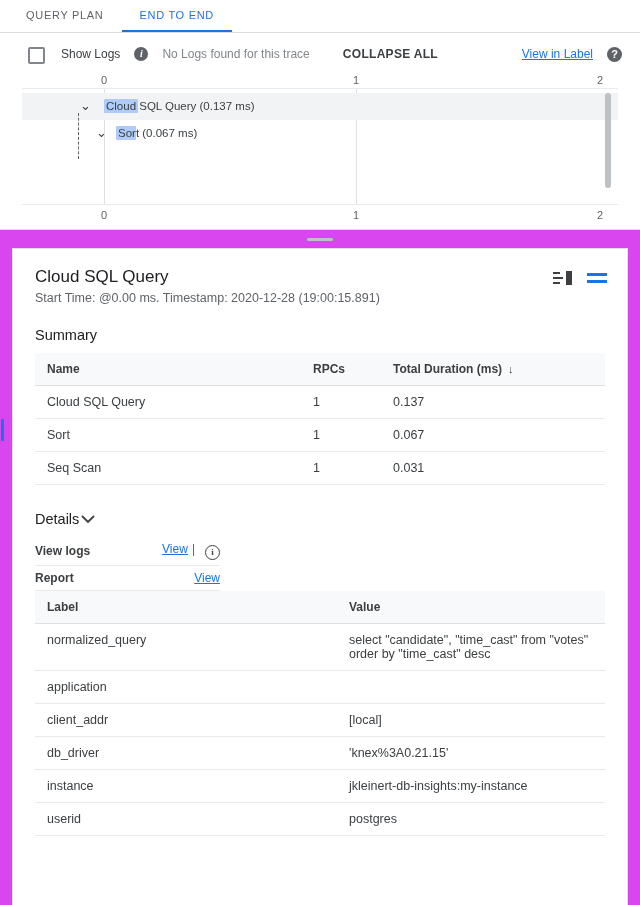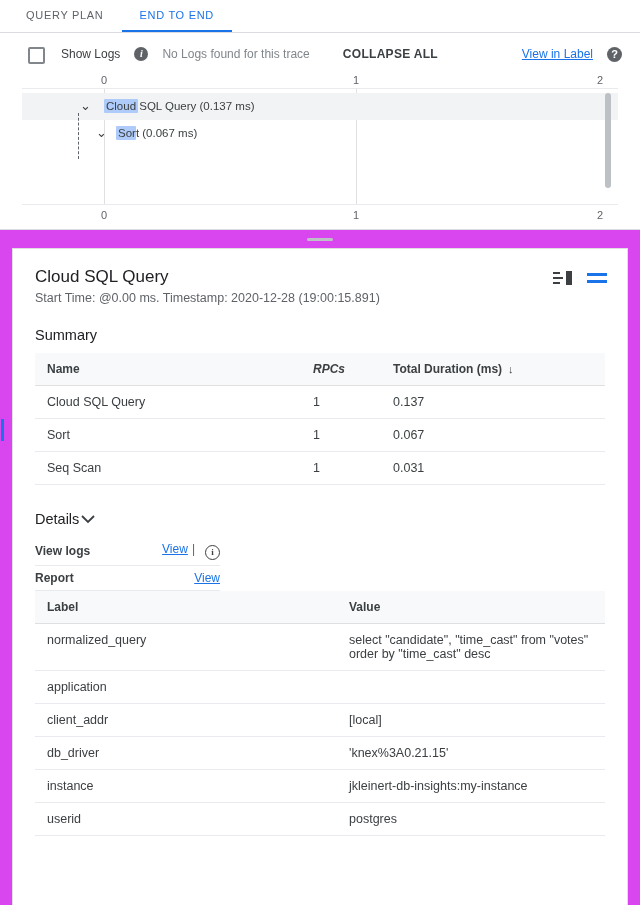--- a/index.html
+++ b/index.html
@@ -240,21 +240,21 @@
     padding: 9px 12px;
     border-bottom: 1px solid #e0e0e0;
     font-size: 12px;
   }
   table.tbl tbody td {
     padding: 9px 12px;
     border-bottom: 1px solid #e8eaed;
     color: #3c4043;
     vertical-align: top;
   }
-  .col-rpc { width: 56px; font-style: italic; }
+  .col-rpc { width: 56px; }
   .col-dur { width: 200px; }
   .sort-arrow { margin-left: 6px; font-size: 11px; }
 
   .details-head {
     display: flex;
     align-items: center;
     gap: 2px;
     margin: 26px 0 10px 0;
   }
   .details-head .t { font-size: 14.5px; color: #202124; }

